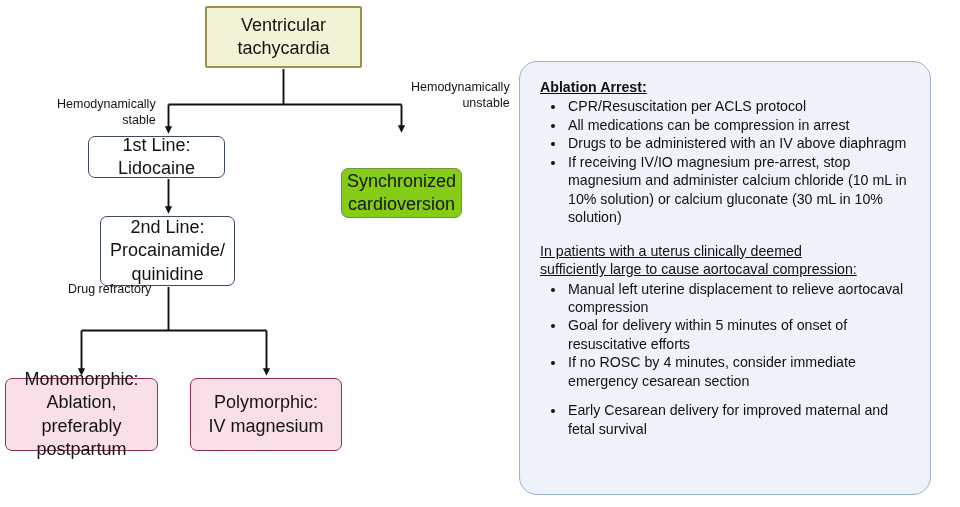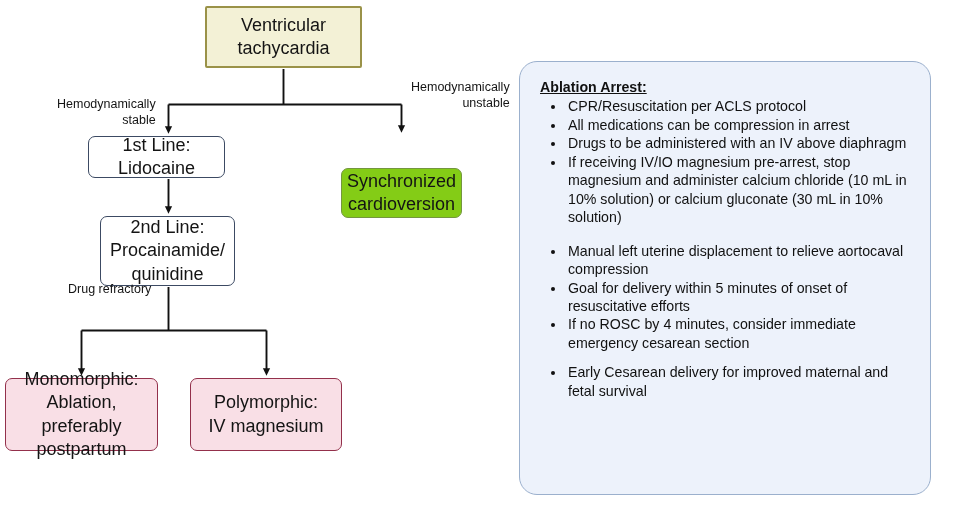--- a/index.html
+++ b/index.html
@@ -200,20 +200,22 @@
 
     <ul class="panel-list">
       <li>CPR/Resuscitation per ACLS protocol</li>
       <li>All medications can be compression in arrest</li>
       <li>Drugs to be administered with an IV above diaphragm</li>
       <li>If  receiving IV/IO magnesium pre-arrest, stop magnesium and administer calcium chloride (10 mL in 10% solution) or calcium gluconate (30 mL in 10% solution)</li>
     </ul>
 
     <div class="panel-gap"></div>
 
+    <div class="panel-heading">In patients with a uterus clinically deemed 
+sufficiently large to cause aortocaval compression:</div>
 
     <ul class="panel-list">
       <li>Manual left uterine displacement to relieve aortocaval compression</li>
       <li>Goal for delivery within 5 minutes of onset of resuscitative efforts</li>
       <li>If no ROSC by 4 minutes, consider immediate emergency cesarean section</li>
     </ul>
 
     <div class="panel-gap-sm"></div>
 
     <ul class="panel-list">

